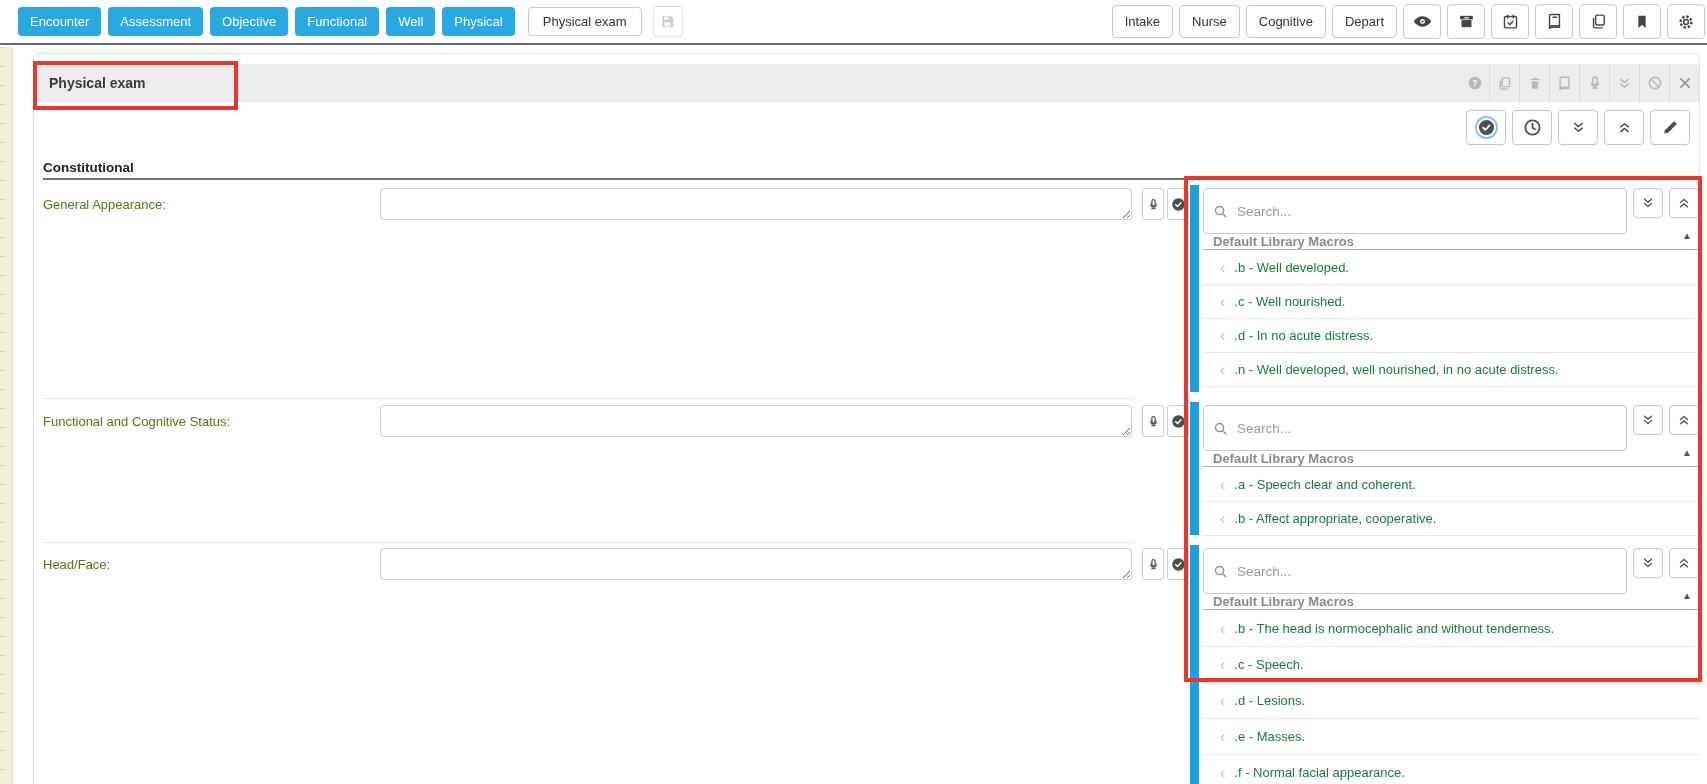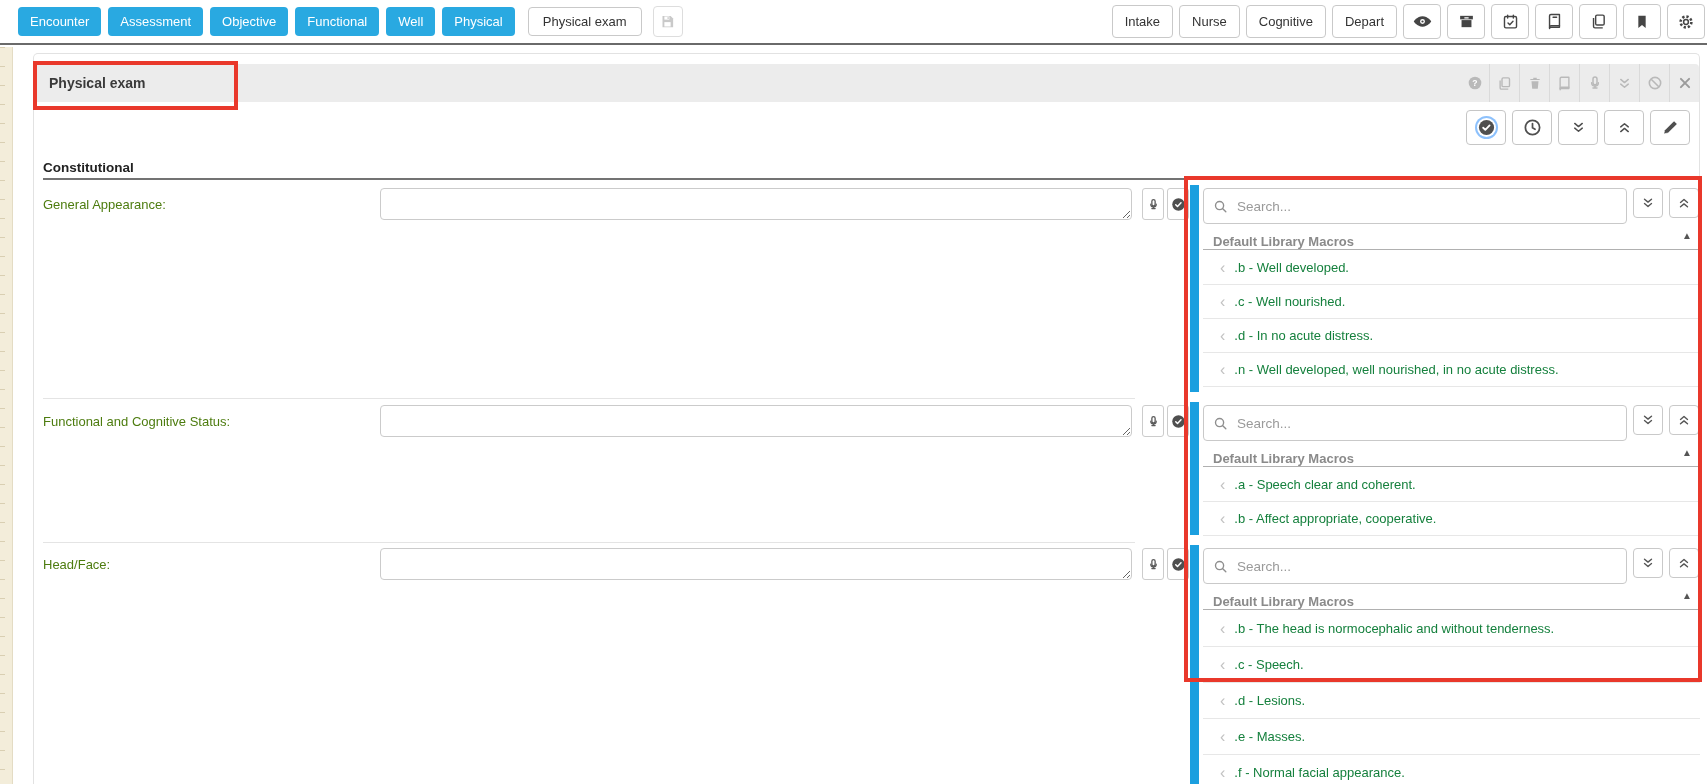--- a/index.html
+++ b/index.html
@@ -54,21 +54,21 @@
   .field-row{position:absolute;left:0;top:var(--top);width:1707px;height:0;overflow:visible;}
   .f-label{position:absolute;left:43px;top:12px;font-size:13px;color:#4d7c0f;white-space:nowrap;}
   .f-text{position:absolute;left:380px;top:3px;width:752px;height:32px;box-sizing:border-box;
         border:1px solid #cbcbcb;border-radius:4px;padding:5px 8px;font-family:"Liberation Sans",sans-serif;
         font-size:13px;color:#333;}
   .mini-btn{position:absolute;top:3px;width:22px;height:32px;background:#fff;border:1px solid #ccc;
         border-radius:3px;display:flex;align-items:center;justify-content:center;box-sizing:border-box;cursor:pointer;}
   .mic-btn{left:1142px;} .chk-btn{left:1167px;}
   .bluebar{position:absolute;left:1190px;top:0;width:9px;height:var(--bar-h);background:#1b9fdf;z-index:5;}
 
-  .search-box{position:absolute;left:1203px;top:3px;width:424px;height:36px;box-sizing:border-box;
+  .search-box{position:absolute;left:1203px;top:3px;width:424px;height:46px;box-sizing:border-box;
         background:#fff;border:1px solid #c9c9c9;border-radius:4px;display:flex;align-items:center;
         padding:0 8px 0 9px;gap:7px;}
   .search-box input{flex:1;border:none;outline:none;font-family:"Liberation Sans",sans-serif;
         font-size:13.5px;color:#333;background:transparent;min-width:0;}
   .search-box input::placeholder{color:#9a9a9a;}
   .sq-btn{position:absolute;top:3px;width:30px;height:30px;background:#fff;border:1px solid #c9c9c9;
         border-radius:4px;display:flex;align-items:center;justify-content:center;box-sizing:border-box;cursor:pointer;}
   .dn-btn{left:1633px;} .up-btn{left:1669px;}
 
   .m-header{position:absolute;left:1203px;top:37px;width:497px;height:28px;box-sizing:border-box;

